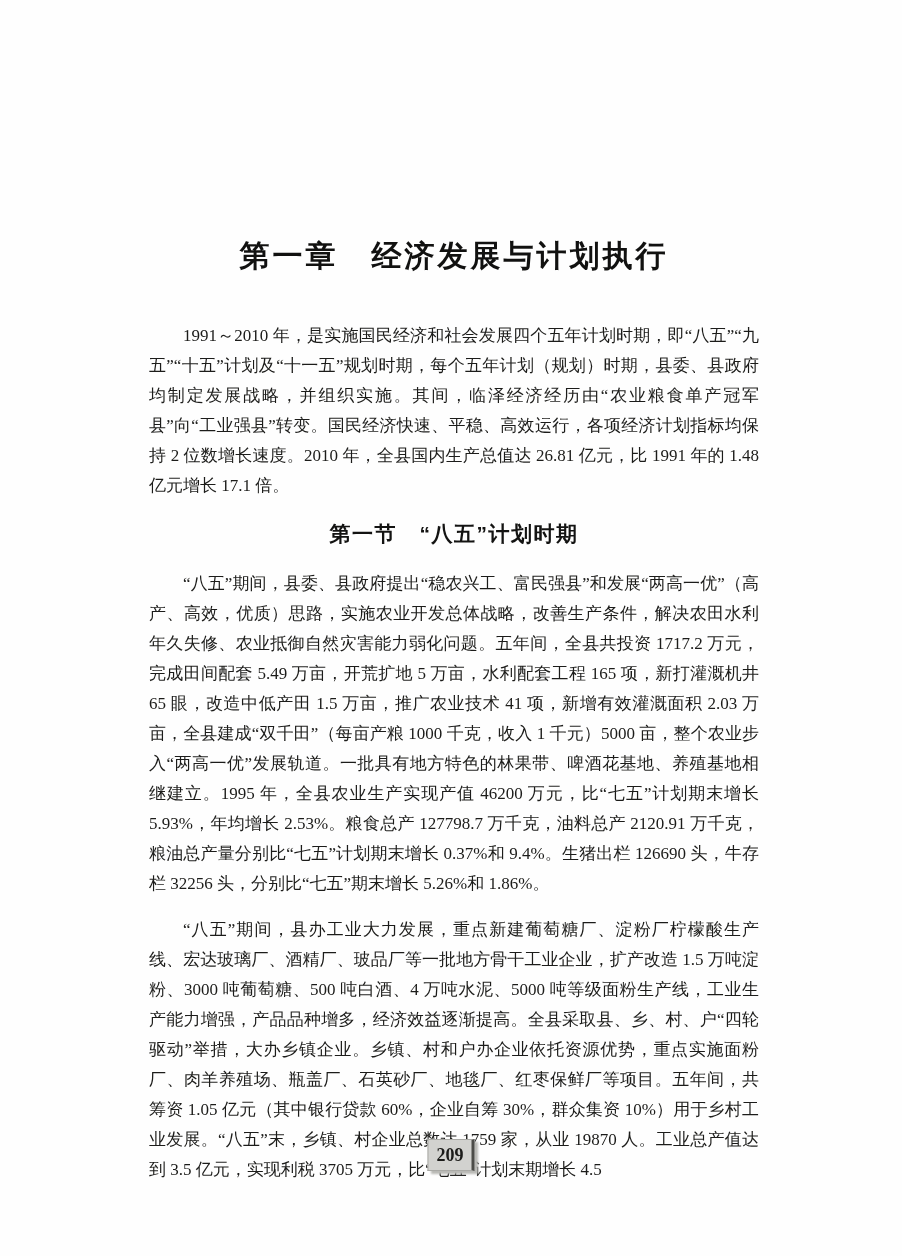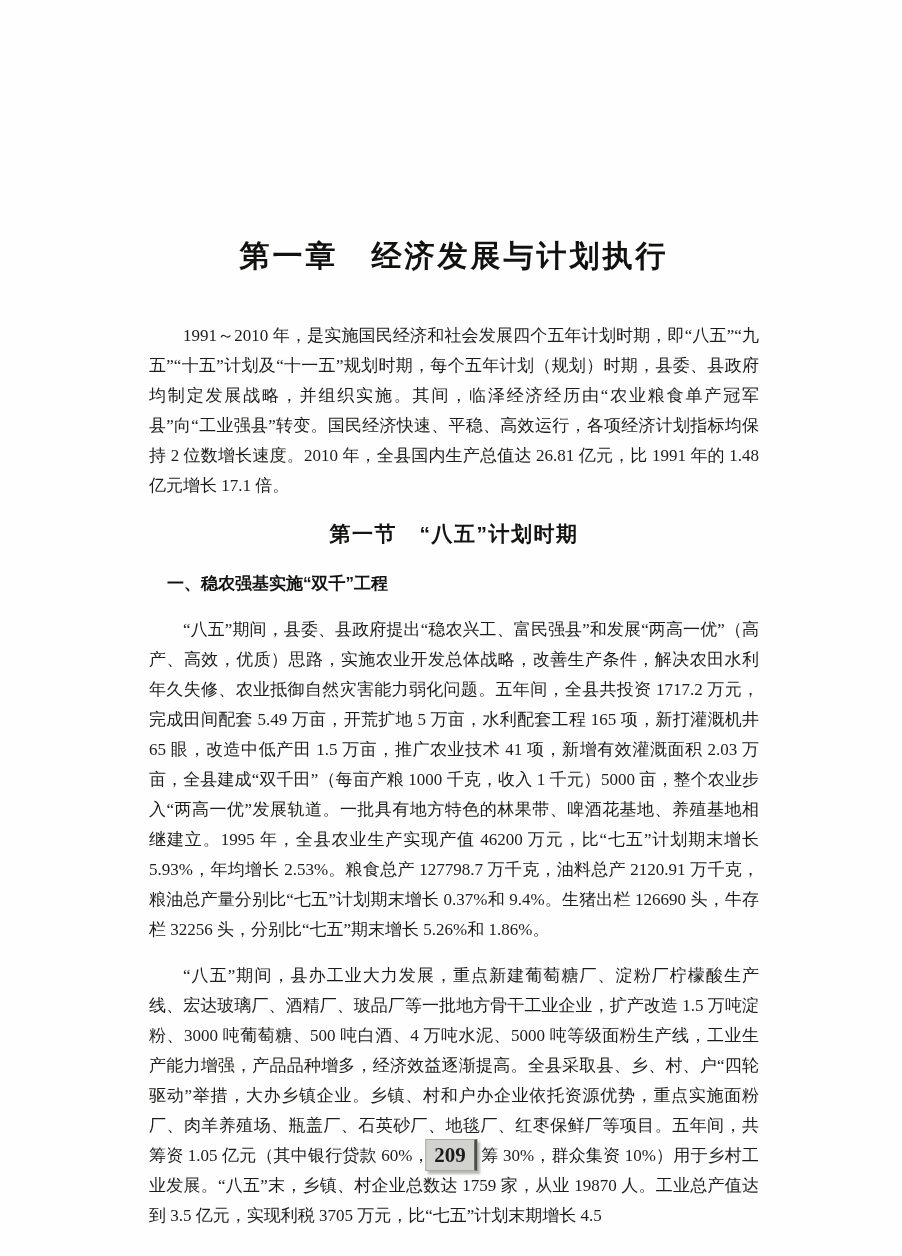--- a/index.html
+++ b/index.html
@@ -110,39 +110,38 @@
     padding: 0 8px;
     background: #d2d2cf;
     border: 1px solid #a9a9a5;
     border-right: 3px solid #4c4c48;
     box-shadow: 3px 3px 2px #b9b9b5;
     display: flex;
     align-items: center;
     justify-content: center;
     font-family: "Liberation Serif", serif;
     font-weight: 700;
-    font-size: 21px;
+    font-size: 18px;
     color: #1b1b19;
   }
 </style>
 </head>
 <body>
 
 <div class="sheet">
 
 
   <h1 class="chapter-title">第一章　经济发展与计划执行</h1>
 
   <div class="article">
 
     <p>1991～2010 年，是实施国民经济和社会发展四个五年计划时期，即“八五”“九五”“十五”计划及“十一五”规划时期，每个五年计划（规划）时期，县委、县政府均制定发展战略，并组织实施。其间，临泽经济经历由“农业粮食单产冠军县”向“工业强县”转变。国民经济快速、平稳、高效运行，各项经济计划指标均保持 2 位数增长速度。2010 年，全县国内生产总值达 26.81 亿元，比 1991 年的 1.48 亿元增长 17.1 倍。</p>
 
     <h2 class="section-title">第一节　“八五”计划时期</h2>
 
-    <h3 class="subsection-heading">一、稳农强基实施“双千”工程</h3>
 
     <p>“八五”期间，县委、县政府提出“稳农兴工、富民强县”和发展“两高一优”（高产、高效，优质）思路，实施农业开发总体战略，改善生产条件，解决农田水利年久失修、农业抵御自然灾害能力弱化问题。五年间，全县共投资 1717.2 万元，完成田间配套 5.49 万亩，开荒扩地 5 万亩，水利配套工程 165 项，新打灌溉机井 65 眼，改造中低产田 1.5 万亩，推广农业技术 41 项，新增有效灌溉面积 2.03 万亩，全县建成“双千田”（每亩产粮 1000 千克，收入 1 千元）5000 亩，整个农业步入“两高一优”发展轨道。一批具有地方特色的林果带、啤酒花基地、养殖基地相继建立。1995 年，全县农业生产实现产值 46200 万元，比“七五”计划期末增长 5.93%，年均增长 2.53%。粮食总产 127798.7 万千克，油料总产 2120.91 万千克，粮油总产量分别比“七五”计划期末增长 0.37%和 9.4%。生猪出栏 126690 头，牛存栏 32256 头，分别比“七五”期末增长 5.26%和 1.86%。</p>
 
 
     <p>“八五”期间，县办工业大力发展，重点新建葡萄糖厂、淀粉厂柠檬酸生产线、宏达玻璃厂、酒精厂、玻品厂等一批地方骨干工业企业，扩产改造 1.5 万吨淀粉、3000 吨葡萄糖、500 吨白酒、4 万吨水泥、5000 吨等级面粉生产线，工业生产能力增强，产品品种增多，经济效益逐渐提高。全县采取县、乡、村、户“四轮驱动”举措，大办乡镇企业。乡镇、村和户办企业依托资源优势，重点实施面粉厂、肉羊养殖场、瓶盖厂、石英砂厂、地毯厂、红枣保鲜厂等项目。五年间，共筹资 1.05 亿元（其中银行贷款 60%，企业自筹 30%，群众集资 10%）用于乡村工业发展。“八五”末，乡镇、村企业总数达 1759 家，从业 19870 人。工业总产值达到 3.5 亿元，实现利税 3705 万元，比“七五”计划末期增长 4.5</p>
 
   </div>
 
   <div class="page-number-box">209</div>
 

